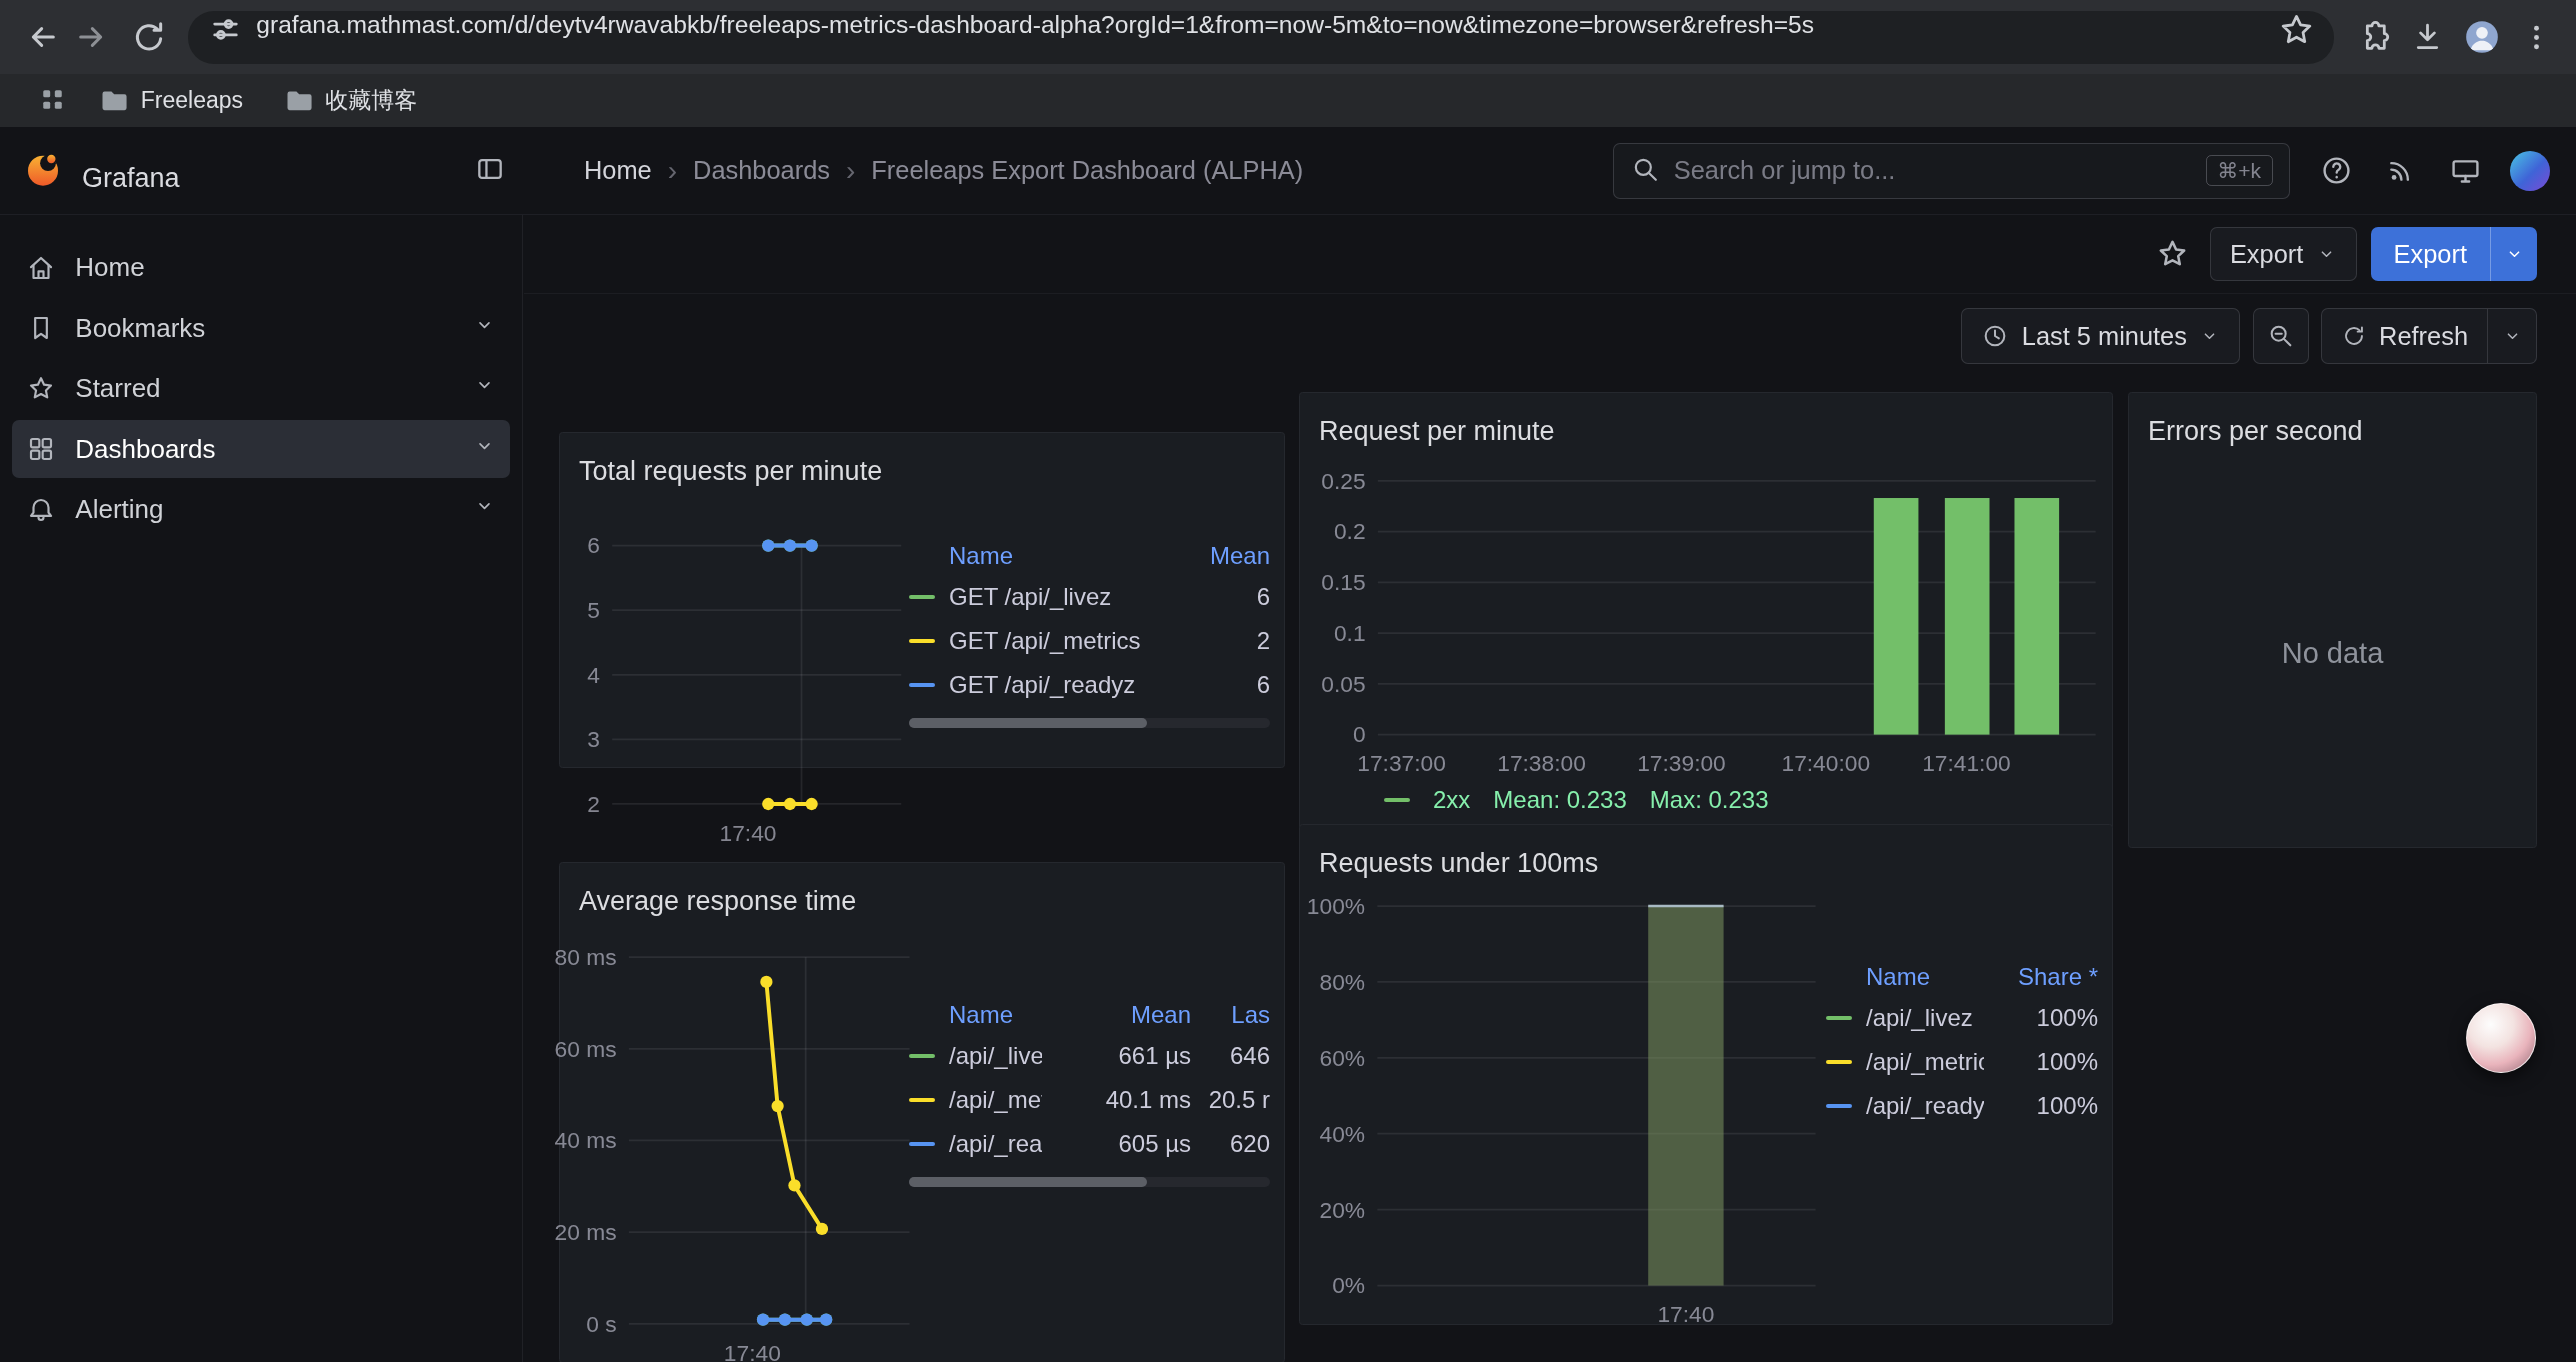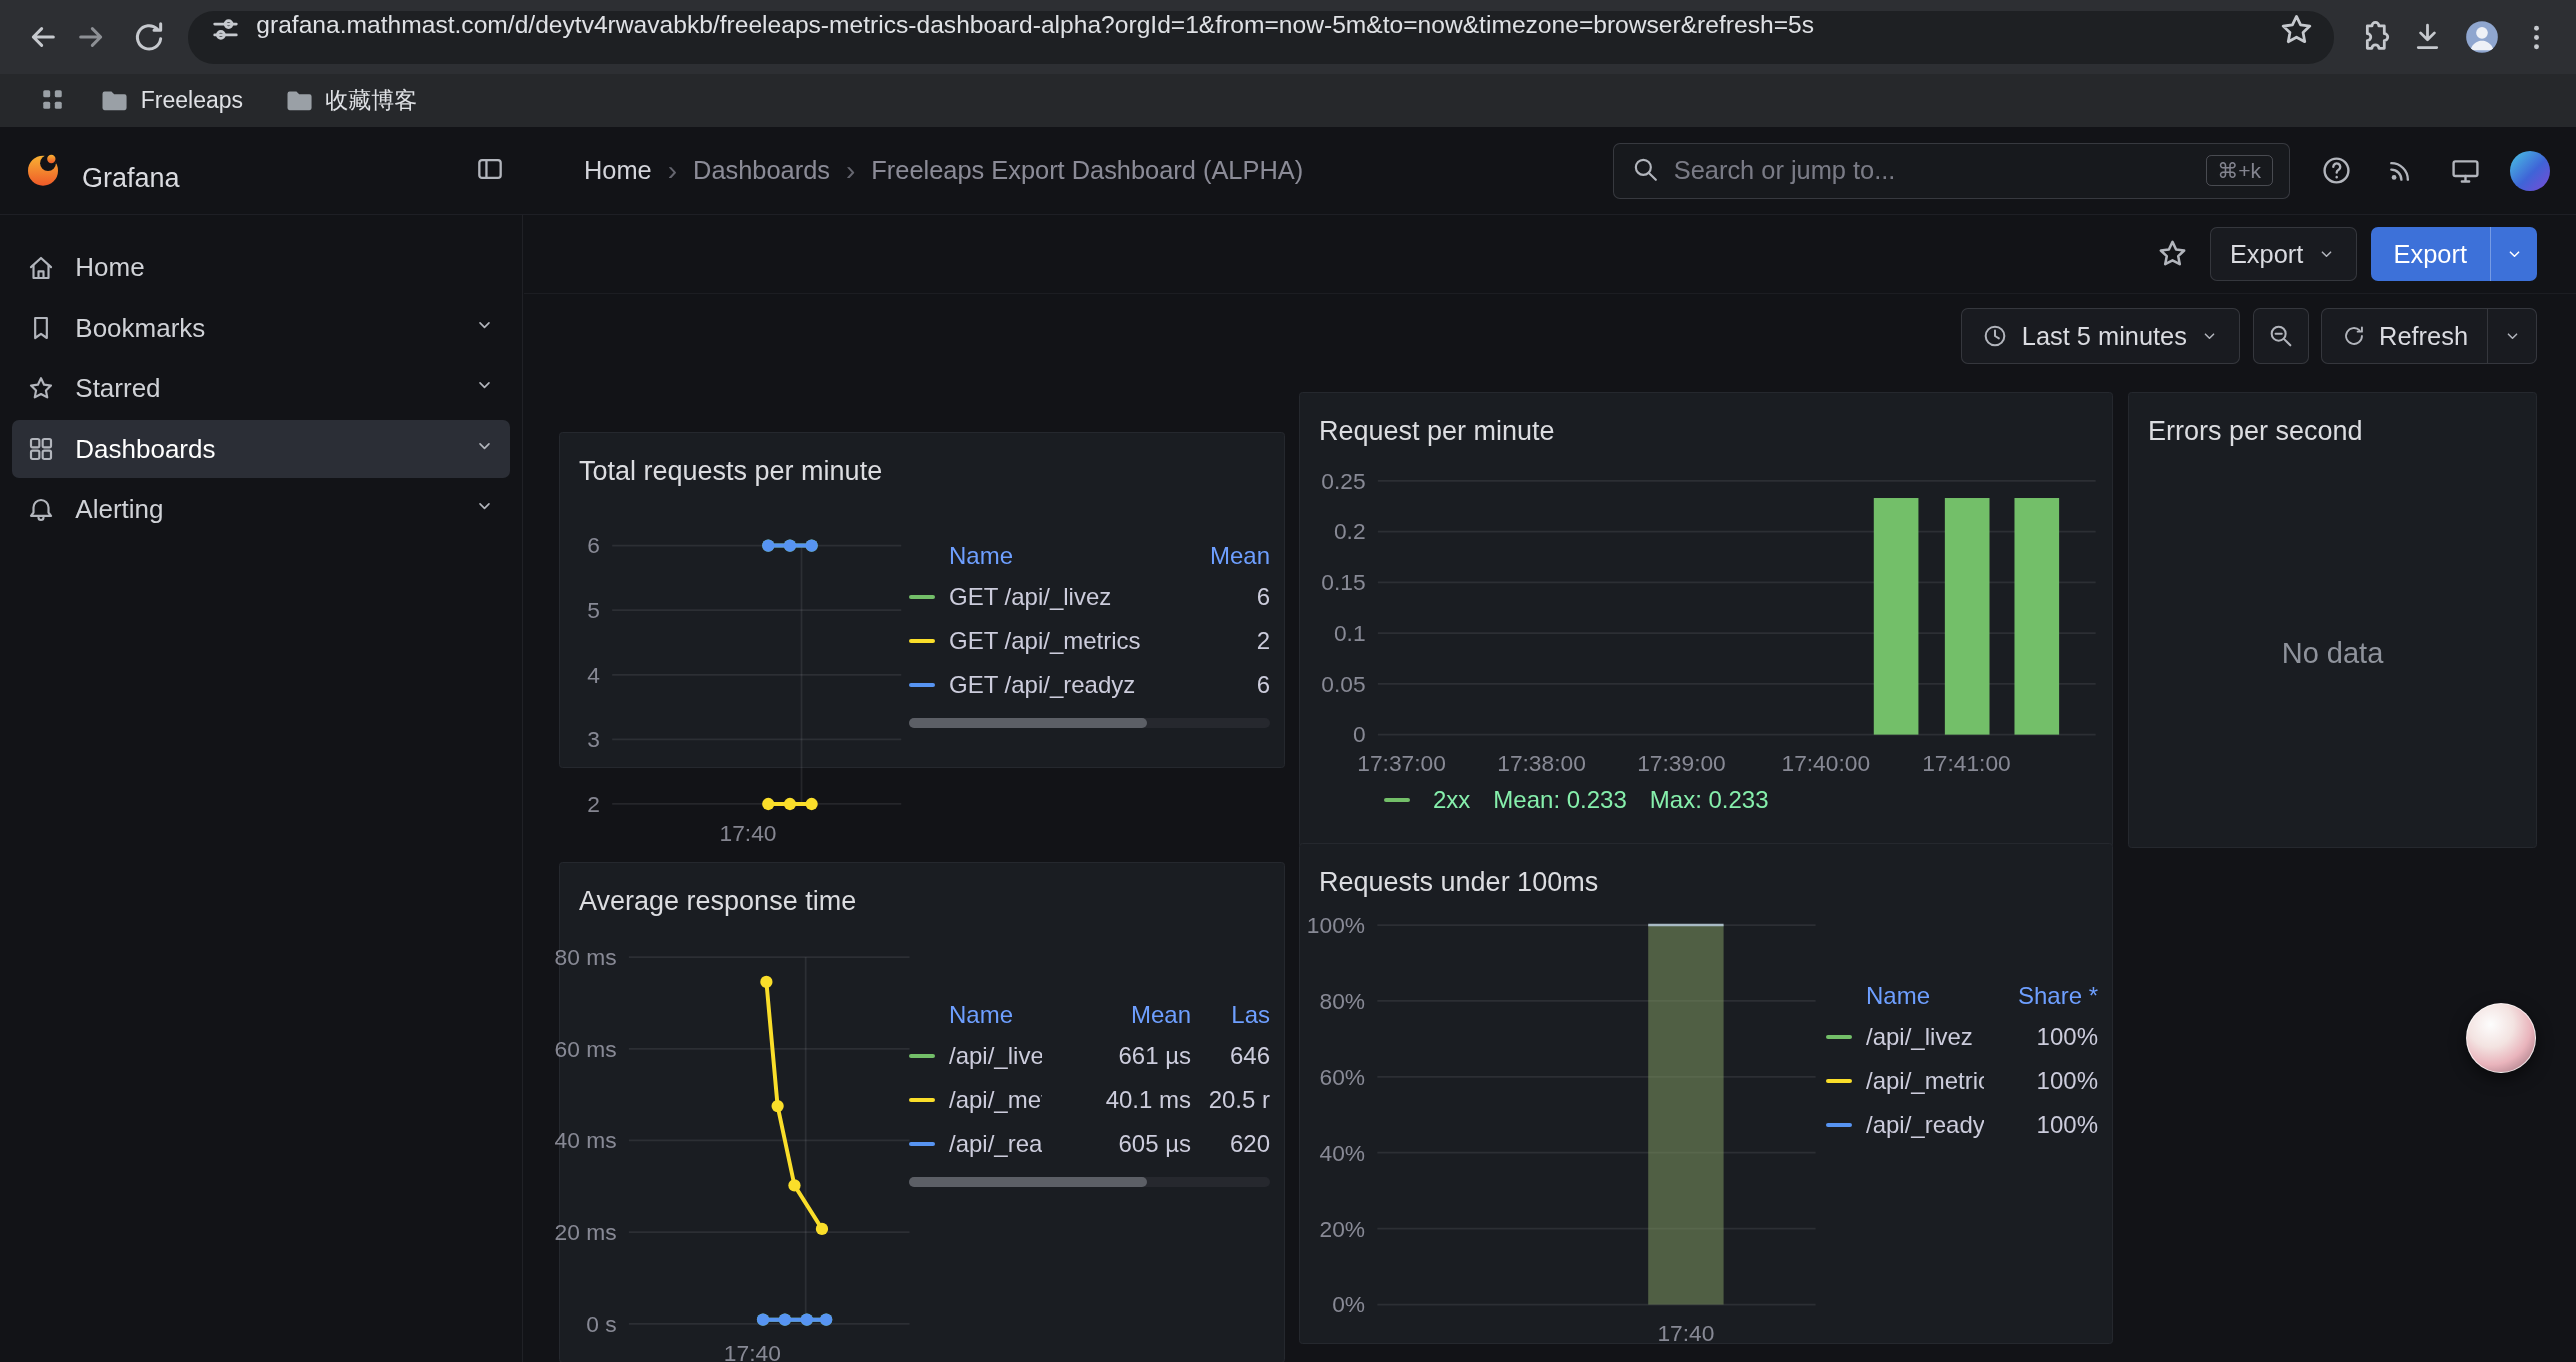--- a/index.html
+++ b/index.html
@@ -497,21 +497,21 @@
           <span class="lg-name">/api/_readyz</span>
           <span class="wv170">605 µs</span>
           <span class="wv90">620</span>
         </div>
         <div class="legend-scrollbar">
             <div class="legend-thumb"></div>
           </div>
       </div>
     </div>
 
-    <div class="panel" style="left:1299px;top:716px;width:814px;height:501px;">
+    <div class="panel" style="left:1299px;top:697px;width:814px;height:501px;">
       <div class="panel-title">Requests under 100ms</div>
       <svg data-chart="under_100ms" width="504" height="430" style="left:16px;top:72px;" viewBox="0 0 575 490">
           <line x1="70" x2="570" y1="10" y2="10" stroke="rgba(204,204,220,0.10)" stroke-width="2"></line>
           <text x="56" y="19" text-anchor="end">100%</text>
           <line x1="70" x2="570" y1="96.59999999999997" y2="96.59999999999997" stroke="rgba(204,204,220,0.10)" stroke-width="2"></line>
           <text x="56" y="105.59999999999997" text-anchor="end">80%</text>
           <line x1="70" x2="570" y1="183.2" y2="183.2" stroke="rgba(204,204,220,0.10)" stroke-width="2"></line>
           <text x="56" y="192.2" text-anchor="end">60%</text>
           <line x1="70" x2="570" y1="269.79999999999995" y2="269.79999999999995" stroke="rgba(204,204,220,0.10)" stroke-width="2"></line>
           <text x="56" y="278.79999999999995" text-anchor="end">40%</text>

